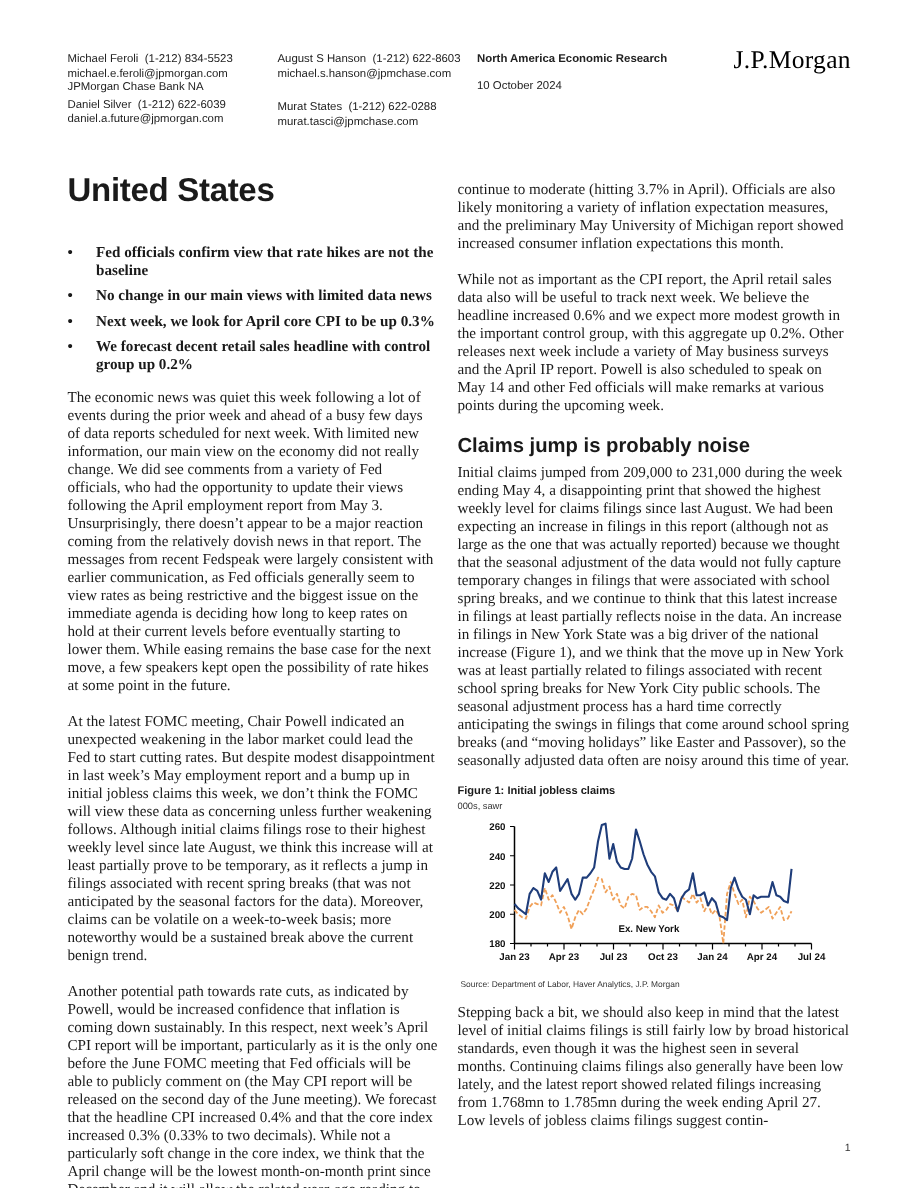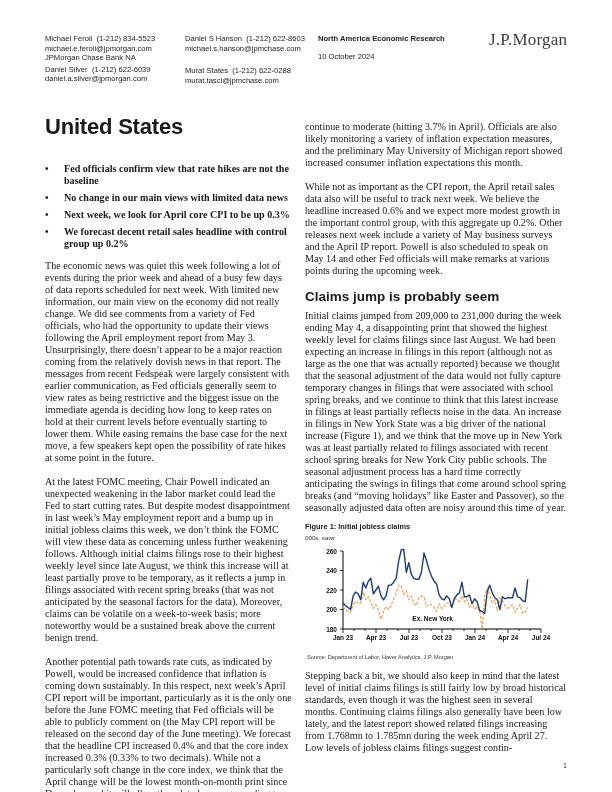--- a/index.html
+++ b/index.html
@@ -3,21 +3,21 @@
 <meta charset="utf-8">
 <style>
   html, body { margin:0; padding:0; background:#ffffff; }
   body { width:612px; height:792px; position:relative; overflow:hidden; font-family:"Liberation Serif", serif; color:#1a1a1a; }
   .contacts { position:absolute; top:34px; left:45px; font-family:"Liberation Sans", sans-serif; font-size:7.6px; line-height:9.6px; color:#222; }
   .contact-col { position:absolute; width:200px; }
   .contact-block { margin-bottom:2px; }
   .header-right { position:absolute; top:34px; left:318px; font-family:Liberation Sans, sans-serif; font-size:7.6px; color:#222; }
   .header-right .dept { font-weight:bold; }
   .header-right .date { margin-top:9px; }
-  .logo { position:absolute; top:30px; left:489px; font-family:"Liberation Serif", serif; font-size:17px; color:#404040; letter-spacing:0.2px; }
+  .logo { position:absolute; top:30px; left:489px; font-family:"Liberation Serif", serif; font-size:17px; color:#000000; letter-spacing:0.2px; }
   .col { position:absolute; font-size:10.1px; line-height:12px; text-align:left; }
   .col-left { left:45px; top:114px; width:247px; }
   .col-right { left:305px; top:121px; width:262px; }
   h1.title { font-family:"Liberation Sans", sans-serif; font-size:22px; font-weight:bold; margin:0 0 23px 0; line-height:26px; letter-spacing:-0.2px; }
   ul.bullets { list-style:none; margin:0 0 10px 0; padding:0; }
   ul.bullets li { position:relative; padding-left:19px; font-weight:bold; font-size:10.1px; line-height:12px; margin-bottom:5px; }
   ul.bullets li .dot { position:absolute; left:0; top:0; }
   p.para { margin:0 0 12px 0; }
   h2.section { font-family:"Liberation Sans", sans-serif; font-size:13.5px; font-weight:bold; margin:0 0 5px 0; line-height:16px; }
   .figure { position:relative; margin-top:8px; height:148px; }
@@ -32,26 +32,26 @@
 
 <div class="contacts">
   <div class="contact-col" style="left:0; top:0;">
     <div class="contact-block">
       <div><span>Michael Feroli</span>&nbsp;&nbsp;<span>(1-212) 834-5523</span></div>
       <div>michael.e.feroli@jpmorgan.com</div>
       <div>JPMorgan Chase Bank NA</div>
     </div>
     <div class="contact-block">
       <div><span>Daniel Silver</span>&nbsp;&nbsp;<span>(1-212) 622-6039</span></div>
-      <div>daniel.a.silver@jpmorgan.com</div>
+      <div>daniel.a.future@jpmorgan.com</div>
     </div>
   </div>
   <div class="contact-col" style="left:140px; top:0;">
     <div class="contact-block" style="height:30px;">
-      <div><span>Daniel S Hanson</span>&nbsp;&nbsp;<span>(1-212) 622-8603</span></div>
+      <div><span>August S Hanson</span>&nbsp;&nbsp;<span>(1-212) 622-8603</span></div>
       <div>michael.s.hanson@jpmchase.com</div>
     </div>
     <div class="contact-block">
       <div><span>Murat States</span>&nbsp;&nbsp;<span>(1-212) 622-0288</span></div>
       <div>murat.tasci@jpmchase.com</div>
     </div>
   </div>
 </div>
 
 <div class="header-right">
@@ -69,21 +69,21 @@
     <li><span class="dot">•</span><span>We forecast decent retail sales headline with control group up 0.2%</span></li>
   </ul>
   <p class="para">The economic news was quiet this week following a lot of events during the prior week and ahead of a busy few days of data reports scheduled for next week. With limited new information, our main view on the economy did not really change. We did see comments from a variety of Fed officials, who had the opportunity to update their views following the April employment report from May 3. Unsurprisingly, there doesn’t appear to be a major reaction coming from the relatively dovish news in that report. The messages from recent Fedspeak were largely consistent with earlier communication, as Fed officials generally seem to view rates as being restrictive and the biggest issue on the immediate agenda is deciding how long to keep rates on hold at their current levels before eventually starting to lower them. While easing remains the base case for the next move, a few speakers kept open the possibility of rate hikes at some point in the future.</p>
   <p class="para">At the latest FOMC meeting, Chair Powell indicated an unexpected weakening in the labor market could lead the Fed to start cutting rates. But despite modest disappointment in last week’s May employment report and a bump up in initial jobless claims this week, we don’t think the FOMC will view these data as concerning unless further weakening follows. Although initial claims filings rose to their highest weekly level since late August, we think this increase will at least partially prove to be temporary, as it reflects a jump in filings associated with recent spring breaks (that was not anticipated by the seasonal factors for the data). Moreover, claims can be volatile on a week-to-week basis; more noteworthy would be a sustained break above the current benign trend.</p>
   <p class="para">Another potential path towards rate cuts, as indicated by Powell, would be increased confidence that inflation is coming down sustainably. In this respect, next week’s April CPI report will be important, particularly as it is the only one before the June FOMC meeting that Fed officials will be able to publicly comment on (the May CPI report will be released on the second day of the June meeting). We forecast that the headline CPI increased 0.4% and that the core index increased 0.3% (0.33% to two decimals). While not a particularly soft change in the core index, we think that the April change will be the lowest month-on-month print since December and it will allow the related year-ago reading to</p>
 </div>
 
 <div class="col col-right">
   <p class="para">continue to moderate (hitting 3.7% in April). Officials are also likely monitoring a variety of inflation expectation measures, and the preliminary May University of Michigan report showed increased consumer inflation expectations this month.</p>
   <p class="para">While not as important as the CPI report, the April retail sales data also will be useful to track next week. We believe the headline increased 0.6% and we expect more modest growth in the important control group, with this aggregate up 0.2%. Other releases next week include a variety of May business surveys and the April IP report. Powell is also scheduled to speak on May 14 and other Fed officials will make remarks at various points during the upcoming week.</p>
-  <h2 class="section">Claims jump is probably seem</h2>
+  <h2 class="section">Claims jump is probably noise</h2>
   <p class="para" style="margin-bottom:6px;">Initial claims jumped from 209,000 to 231,000 during the week ending May 4, a disappointing print that showed the highest weekly level for claims filings since last August. We had been expecting an increase in filings in this report (although not as large as the one that was actually reported) because we thought that the seasonal adjustment of the data would not fully capture temporary changes in filings that were associated with school spring breaks, and we continue to think that this latest increase in filings at least partially reflects noise in the data. An increase in filings in New York State was a big driver of the national increase (Figure 1), and we think that the move up in New York was at least partially related to filings associated with recent school spring breaks for New York City public schools. The seasonal adjustment process has a hard time correctly anticipating the swings in filings that come around school spring breaks (and “moving holidays” like Easter and Passover), so the seasonally adjusted data often are noisy around this time of year.</p>
 
   <div class="figure">
     <div class="fig-title">Figure 1: Initial jobless claims</div>
     <div class="fig-sub">000s, sawr</div>
     <svg id="chart" width="250" height="106" style="position:absolute; left:0; top:21px;">
       <g id="axes">
           <line x1="38" y1="8" x2="38" y2="86" stroke="#000" stroke-width="1"></line>
           <line x1="38" y1="86" x2="236" y2="86" stroke="#000" stroke-width="1"></line>
           <line x1="35" y1="86" x2="38" y2="86" stroke="#000" stroke-width="0.8"></line>

